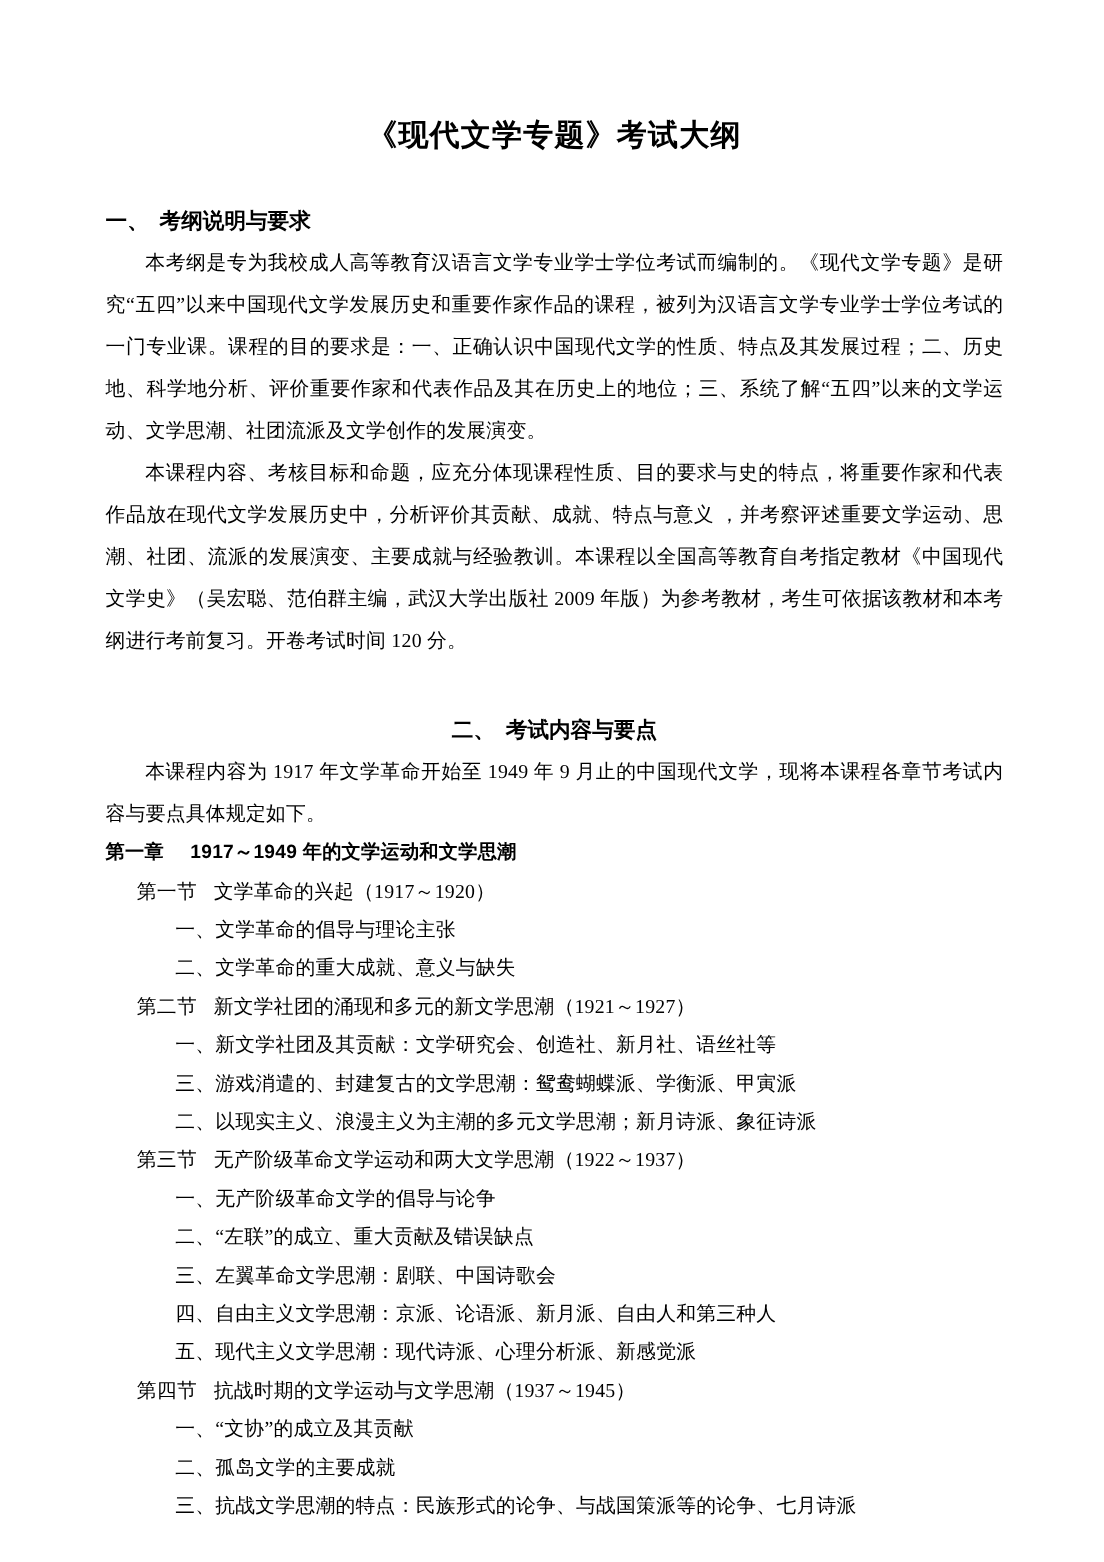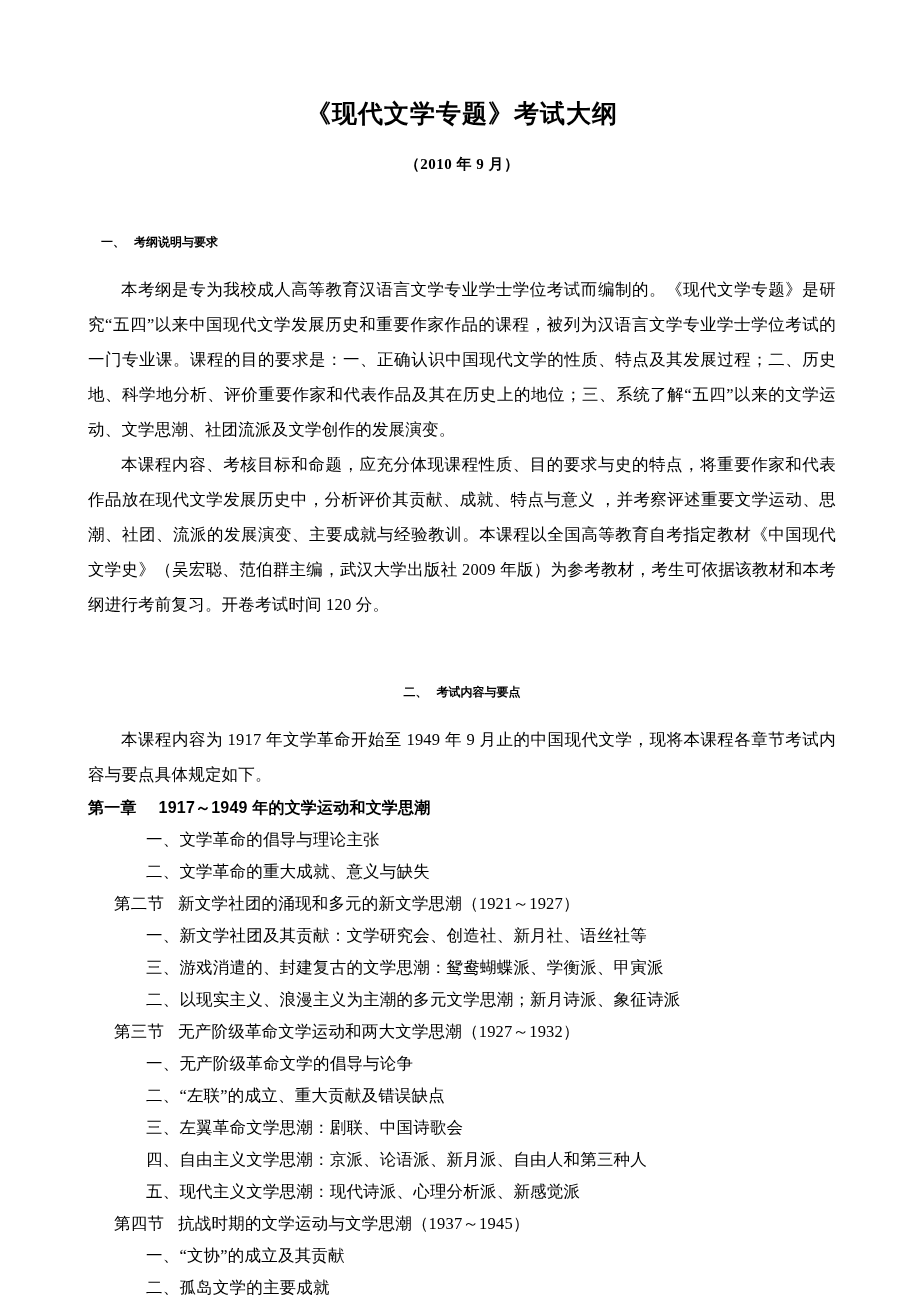--- a/index.html
+++ b/index.html
@@ -43,22 +43,22 @@
     font-size: 15px;
     margin: 0;
     padding-top: 26px;
     letter-spacing: 0.5px;
   }
 
   
   .section-heading {
     font-family: "Liberation Sans", "DejaVu Sans", sans-serif;
     font-weight: bold;
-    font-size: 12px;
-    margin: 13px;
+    font-size: 18px;
+    margin: 0;
     line-height: 34px;
   }
   .section-heading .num {
     margin-right: 9px;
   }
   #section-1-heading { padding-top: 38px; }
   #section-2-heading { padding-top: 40px; text-align: center; }
 
   
   .body-para {
@@ -100,45 +100,45 @@
   }
 </style>
 </head>
 <body>
 
 <div class="page">
   <div class="content">
 
     <h1 class="doc-title">《现代文学专题》考试大纲</h1>
 
-    <div class="doc-subtitle">（2010 年 9 月）</div>
 
     <div class="section-heading" id="section-1-heading">
       <span class="num">一、</span><span>考纲说明与要求</span>
     </div>
 
     <p class="body-para">本考纲是专为我校成人高等教育汉语言文学专业学士学位考试而编制的。《现代文学专题》是研究“五四”以来中国现代文学发展历史和重要作家作品的课程，被列为汉语言文学专业学士学位考试的一门专业课。课程的目的要求是：一、正确认识中国现代文学的性质、特点及其发展过程；二、历史地、科学地分析、评价重要作家和代表作品及其在历史上的地位；三、系统了解“五四”以来的文学运动、文学思潮、社团流派及文学创作的发展演变。</p>
 
     <p class="body-para">本课程内容、考核目标和命题，应充分体现课程性质、目的要求与史的特点，将重要作家和代表作品放在现代文学发展历史中，分析评价其贡献、成就、特点与意义 ，并考察评述重要文学运动、思潮、社团、流派的发展演变、主要成就与经验教训。本课程以全国高等教育自考指定教材《中国现代文学史》（吴宏聪、范伯群主编，武汉大学出版社 2009 年版）为参考教材，考生可依据该教材和本考纲进行考前复习。开卷考试时间 120 分。</p>
 
     <div class="section-heading" id="section-2-heading">
       <span class="num">二、</span><span>考试内容与要点</span>
     </div>
 
     <p class="body-para">本课程内容为 1917 年文学革命开始至 1949 年 9 月止的中国现代文学，现将本课程各章节考试内容与要点具体规定如下。</p>
 
     <div class="outline" id="outline-root">
         <div class="outline-line lvl-chapter"><span class="lead">第一章</span><span>1917～1949 年的文学运动和文学思潮</span></div>
+        <div class="outline-line lvl-section"><span class="lead">第一节</span><span>文学革命的兴起（1917～1920）</span></div>
         <div class="outline-line lvl-item"><span>一、文学革命的倡导与理论主张</span></div>
         <div class="outline-line lvl-item"><span>二、文学革命的重大成就、意义与缺失</span></div>
         <div class="outline-line lvl-section"><span class="lead">第二节</span><span>新文学社团的涌现和多元的新文学思潮（1921～1927）</span></div>
         <div class="outline-line lvl-item"><span>一、新文学社团及其贡献：文学研究会、创造社、新月社、语丝社等</span></div>
         <div class="outline-line lvl-item"><span>三、游戏消遣的、封建复古的文学思潮：鸳鸯蝴蝶派、学衡派、甲寅派</span></div>
         <div class="outline-line lvl-item"><span>二、以现实主义、浪漫主义为主潮的多元文学思潮；新月诗派、象征诗派</span></div>
-        <div class="outline-line lvl-section"><span class="lead">第三节</span><span>无产阶级革命文学运动和两大文学思潮（1927～1932）</span></div>
+        <div class="outline-line lvl-section"><span class="lead">第三节</span><span>无产阶级革命文学运动和两大文学思潮（1922～1937）</span></div>
         <div class="outline-line lvl-item"><span>一、无产阶级革命文学的倡导与论争</span></div>
         <div class="outline-line lvl-item"><span>二、“左联”的成立、重大贡献及错误缺点</span></div>
         <div class="outline-line lvl-item"><span>三、左翼革命文学思潮：剧联、中国诗歌会</span></div>
         <div class="outline-line lvl-item"><span>四、自由主义文学思潮：京派、论语派、新月派、自由人和第三种人</span></div>
         <div class="outline-line lvl-item"><span>五、现代主义文学思潮：现代诗派、心理分析派、新感觉派</span></div>
         <div class="outline-line lvl-section"><span class="lead">第四节</span><span>抗战时期的文学运动与文学思潮（1937～1945）</span></div>
         <div class="outline-line lvl-item"><span>一、“文协”的成立及其贡献</span></div>
         <div class="outline-line lvl-item"><span>二、孤岛文学的主要成就</span></div>
         <div class="outline-line lvl-item"><span>三、抗战文学思潮的特点：民族形式的论争、与战国策派等的论争、七月诗派</span></div>
       </div>

